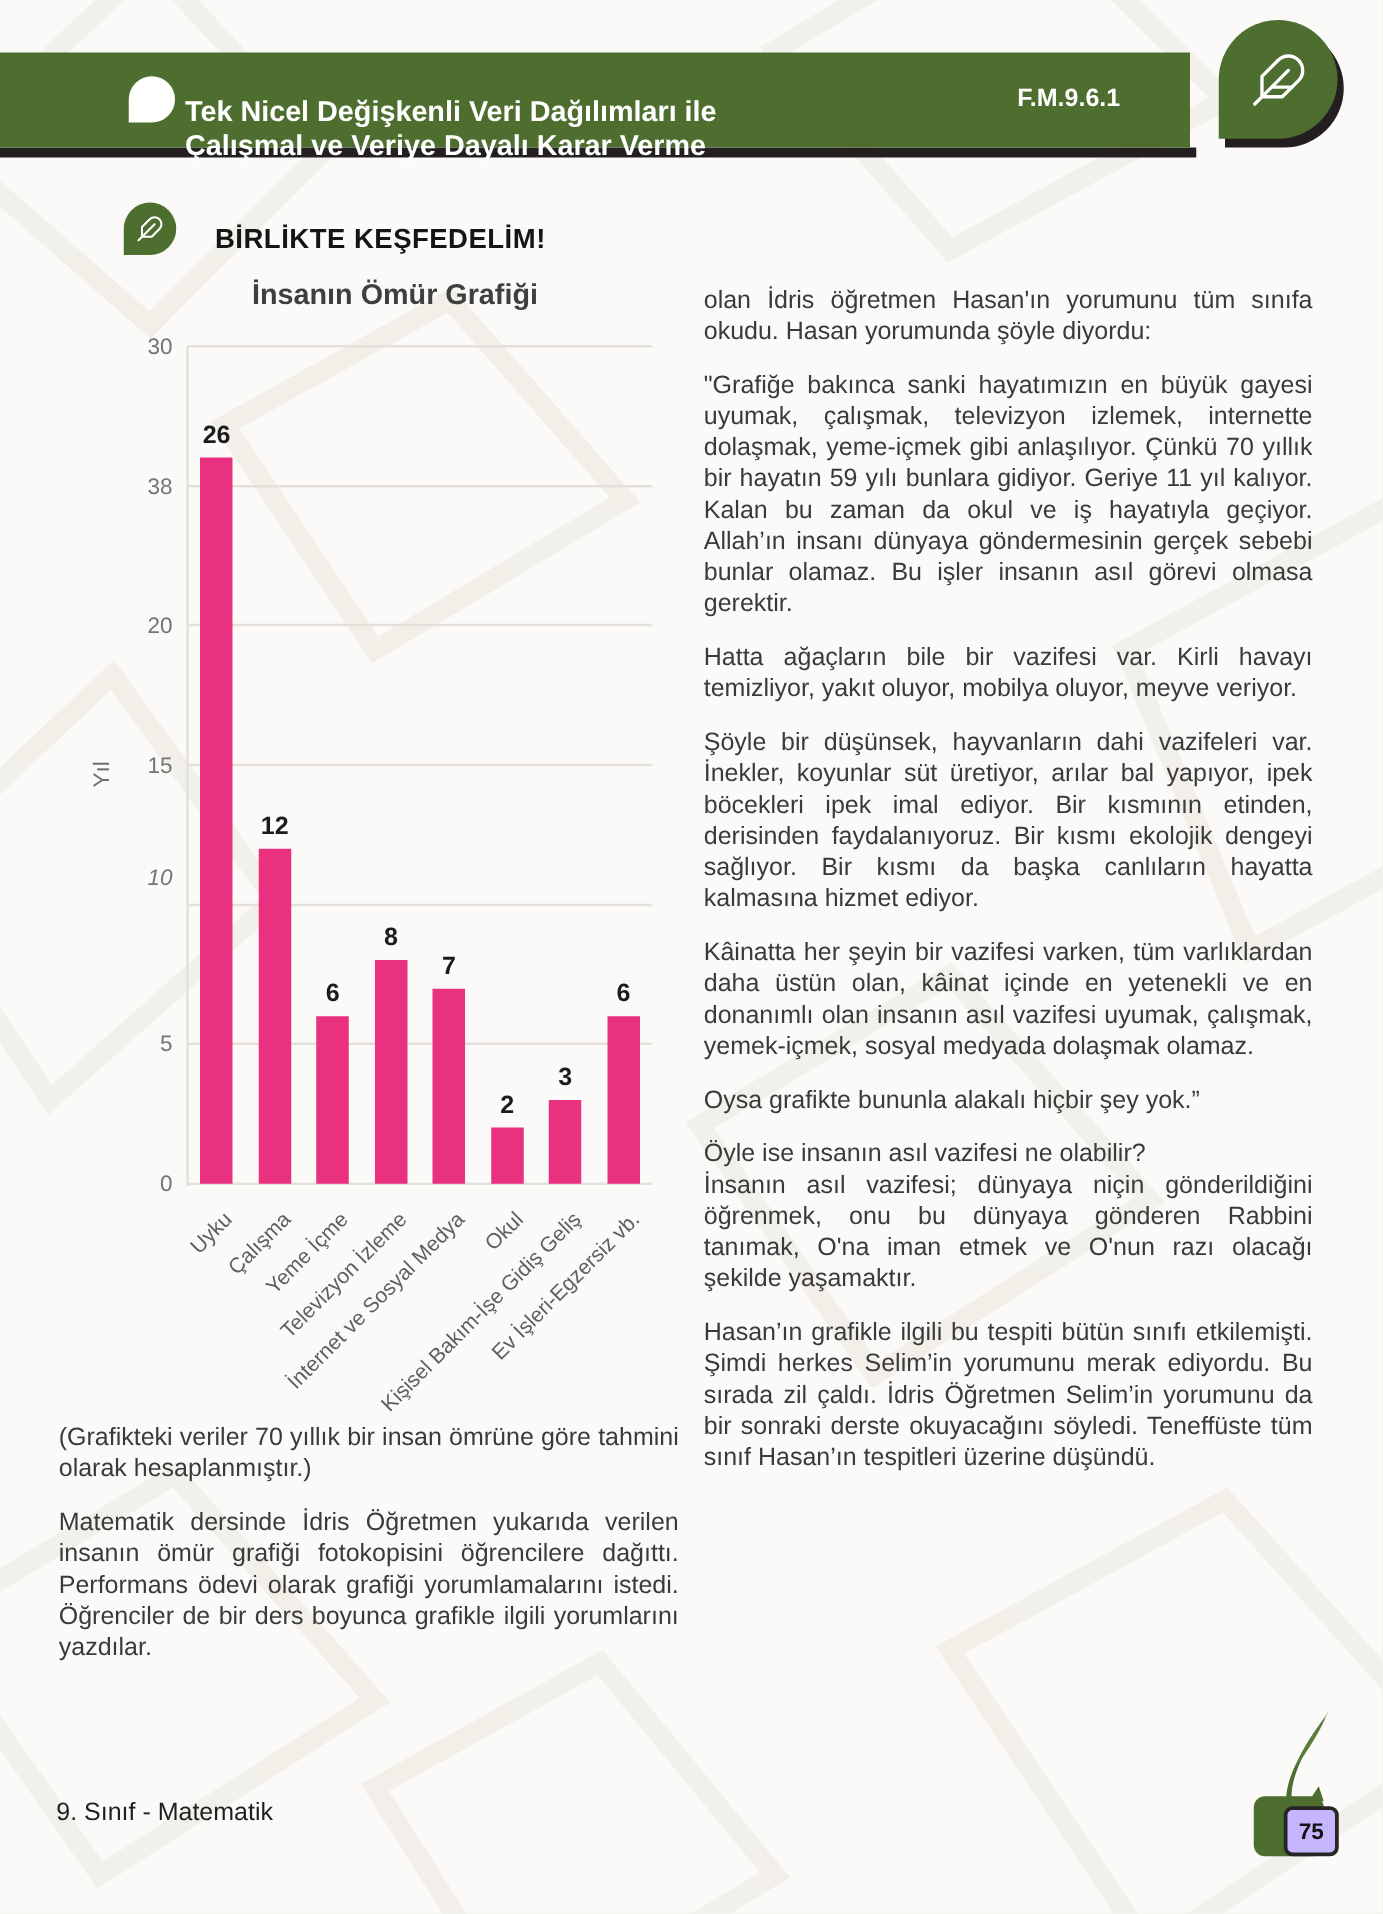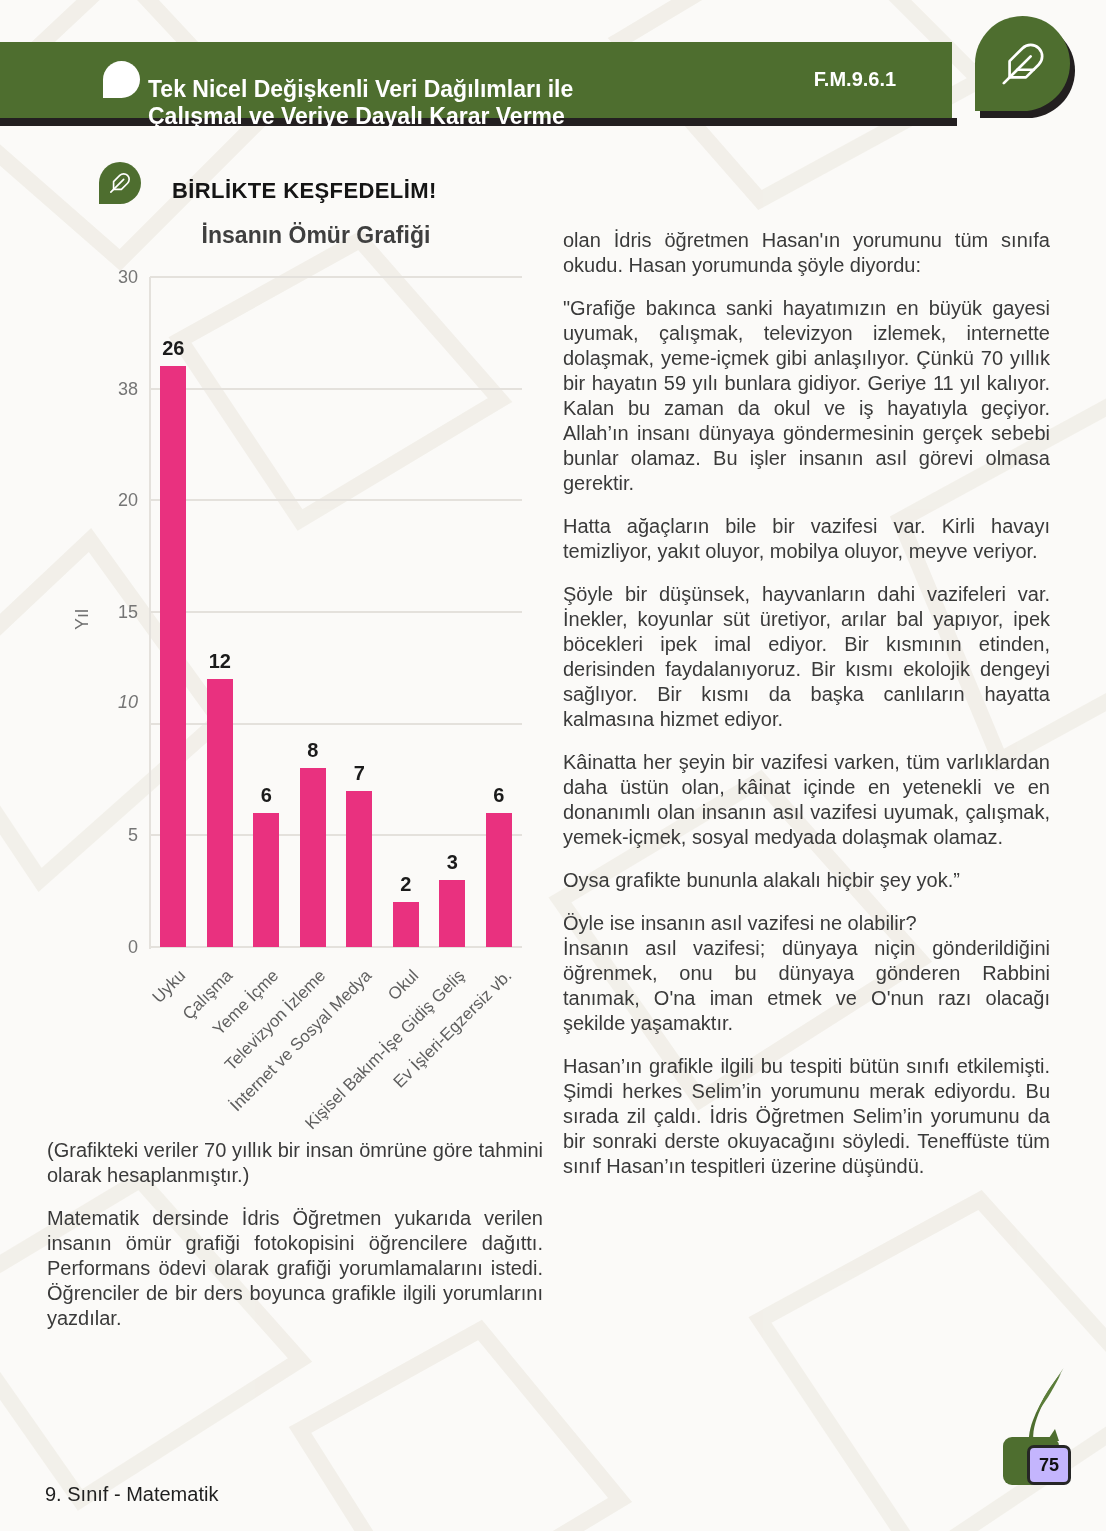--- a/index.html
+++ b/index.html
@@ -41,21 +41,21 @@
   .ylab{position:absolute; left:-88px; top:332px; width:40px; text-align:center; font-size:18px; color:#6e6e6e;
         transform:rotate(-90deg);}
 
   
   .col{position:absolute; color:#3a3a3a; font-size:20px; line-height:25px; text-align:justify; z-index:2;}
   .col .para{margin:0 0 18px 0; white-space:pre-line;}
   .left-col{left:47px; top:1138px; width:496px;}
   .right-col{left:563px; top:228px; width:487px;}
 
   
-  .footer-course{position:absolute; left:45px; top:1483px; font-size:20px; color:#1f1f1f; z-index:2;}
+  .footer-course{position:absolute; left:45px; top:1439px; font-size:20px; color:#1f1f1f; z-index:2;}
   .page-badge{position:absolute; left:995px; top:1375px; width:90px; height:112px; z-index:2;}
   .ink-bottle{position:absolute; left:8px; top:62px; width:56px; height:48px; background:#4e6e2f; border-radius:9px;}
   .ink-spout{position:absolute; left:52px; top:54px; width:0; height:0;
              border-left:8px solid transparent; border-right:4px solid transparent; border-bottom:12px solid #4e6e2f;}
   .page-num-box{position:absolute; left:32px; top:70px; width:38px; height:34px; background:#c4b5fd;
                 border:3px solid #262626; border-radius:7px; display:flex; align-items:center; justify-content:center;
                 font-size:18px; font-weight:bold; color:#111111;}
   .quill-svg{position:absolute; left:22px; top:-8px;}
 </style>
 </head>

